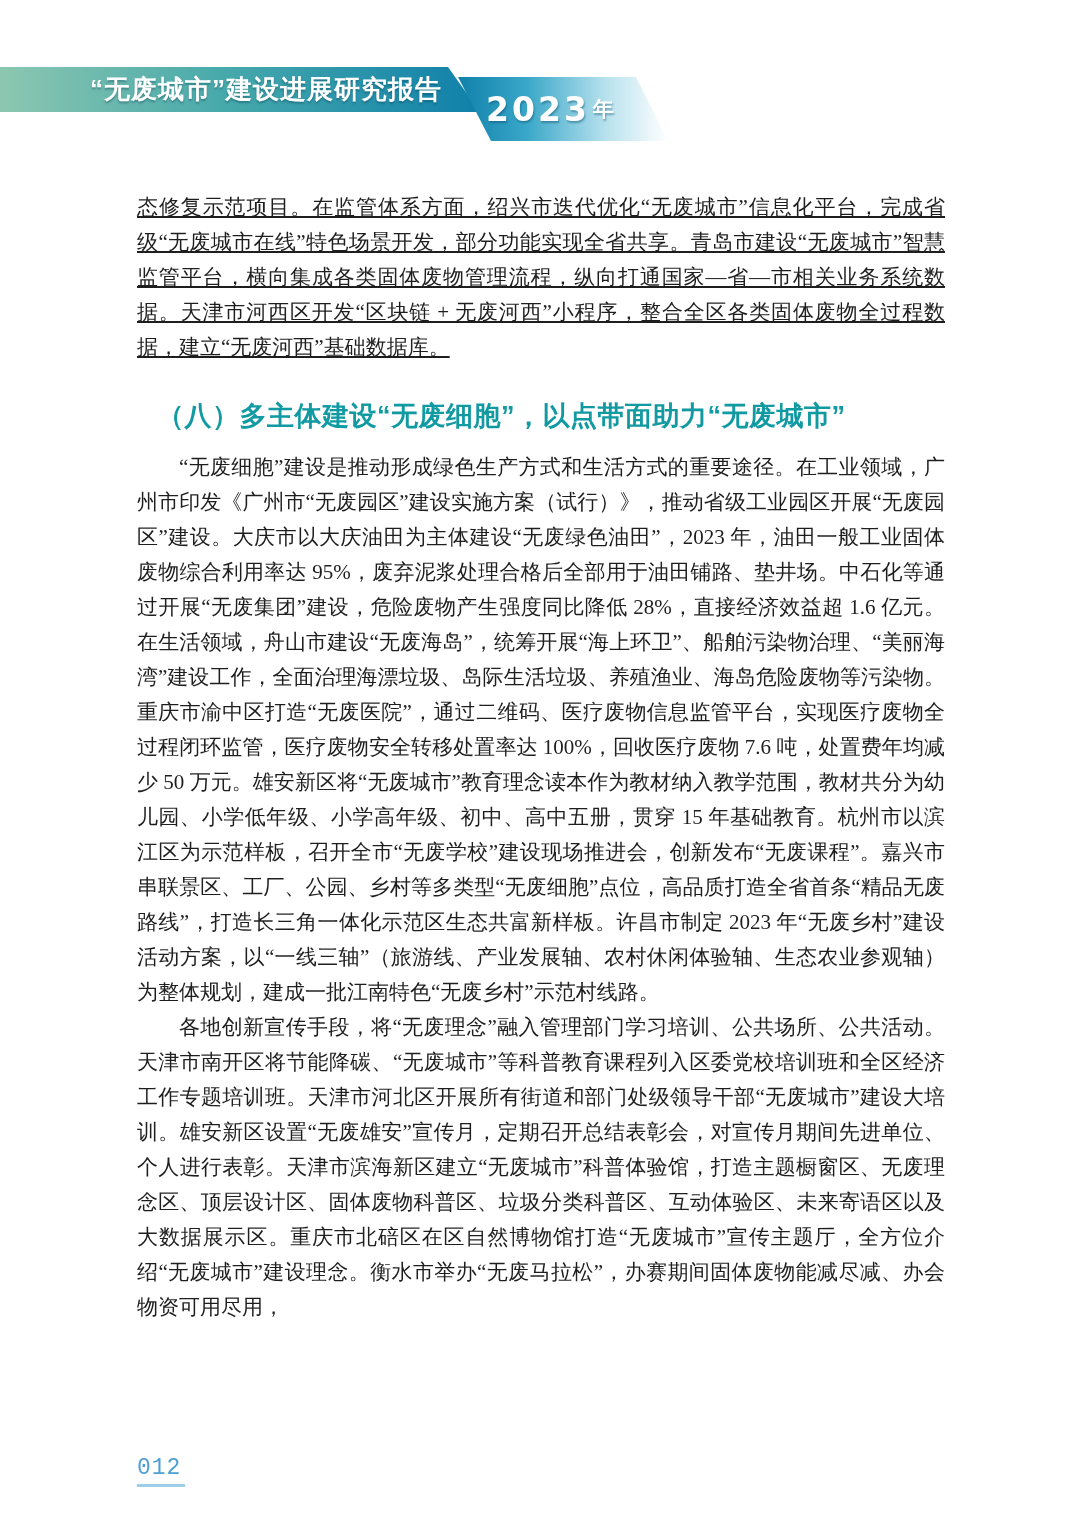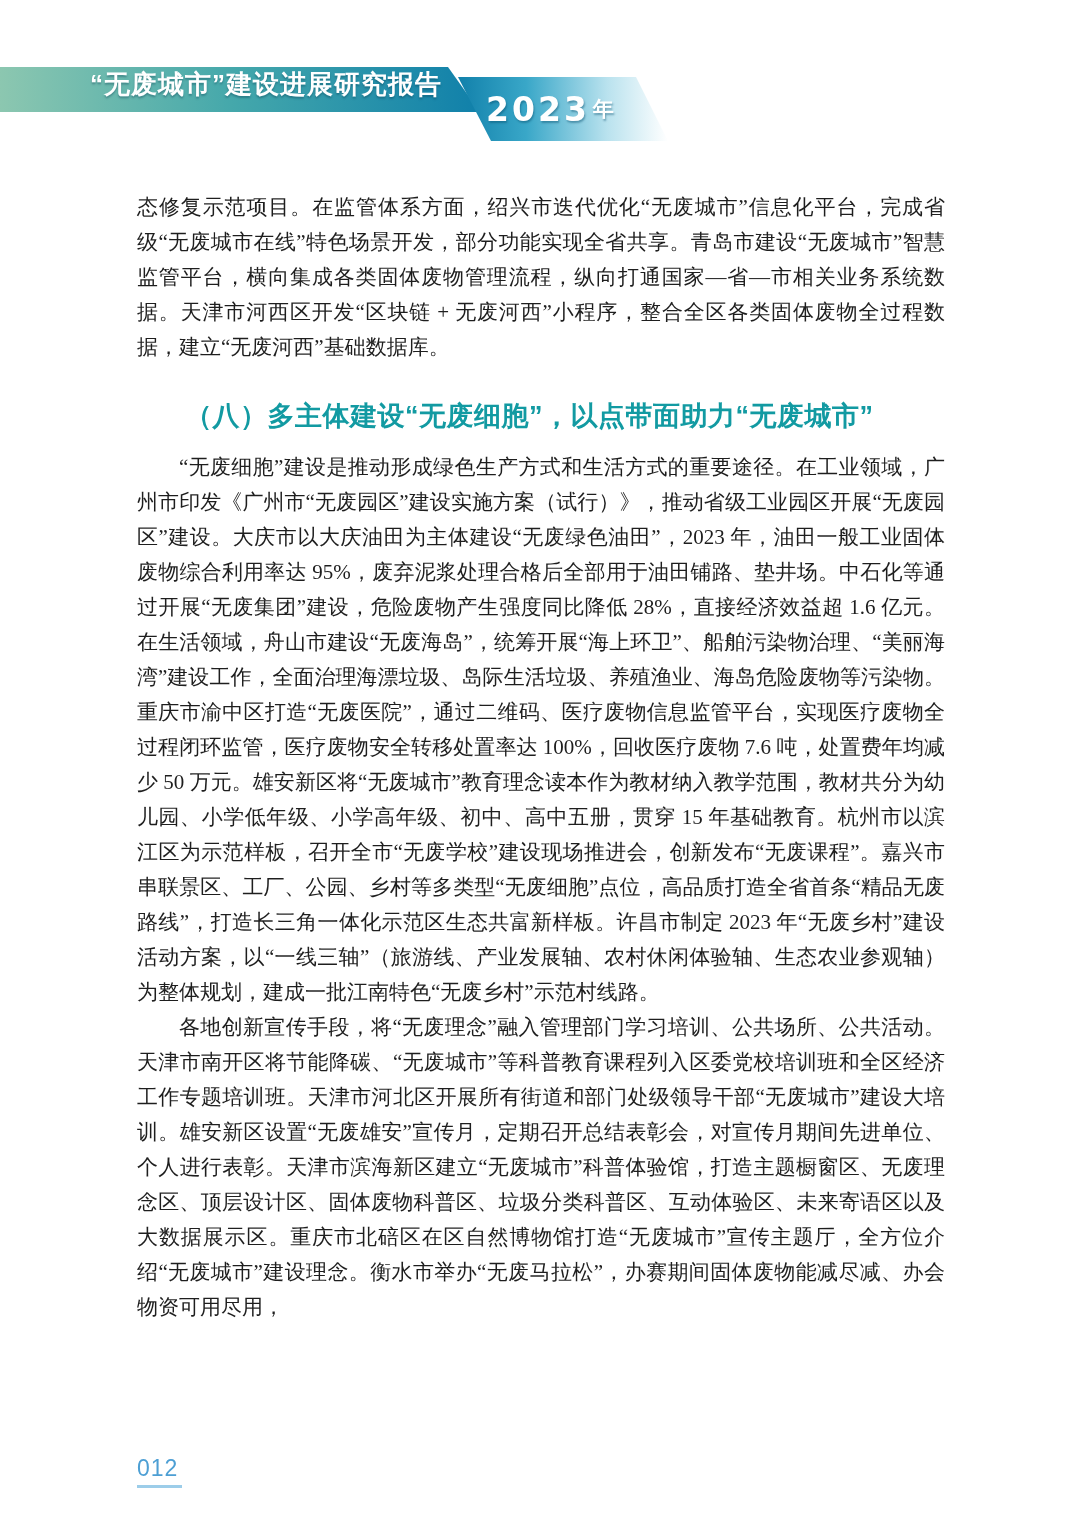--- a/index.html
+++ b/index.html
@@ -18,20 +18,21 @@
     top: 67px;
     left: 0;
     width: 480px;
     height: 45px;
     background: linear-gradient(90deg,
       var(--banner-green, #8cc7b0) 0%,
       var(--banner-teal, #45a8ab) 48%,
       var(--banner-blue, #1080aa) 100%);
     clip-path: polygon(0 0, 448px 0, 480px 100%, 0 100%);
     display: flex;
+    align-items: center;
     justify-content: flex-end;
     padding-right: 38px;
     box-sizing: border-box;
   }
   .banner-title {
     color: #ffffff;
     font-family: "Liberation Sans", "DejaVu Sans", sans-serif;
     font-weight: bold;
     font-size: 26px;
     letter-spacing: 1px;
@@ -82,37 +83,37 @@
     width: 808px;
   }
   .body-text {
     margin: 0;
     font-size: 21px;
     line-height: 35px;
     color: #1e1e1e;
     text-align: justify;
     text-indent: 2em;
   }
-  .body-text.no-indent { text-indent: 0; }
+  .body-text.no-indent { text-indent: 0; text-decoration: underline; }
   .section-heading {
-    margin: 31px 0 14px 48px;
+    margin: 31px 0 14px 20px;
     font-family: "Liberation Sans", "DejaVu Sans", sans-serif;
     font-size: 27px;
     font-weight: bold;
     line-height: 40px;
     color: var(--heading-teal, #129aa2);
     letter-spacing: 0.5px;
   }
 
   
   .page-number {
     position: absolute;
     left: 137px;
     top: 1455px;
-    font-family: Liberation Sans, sans-serif;
+    font-family: Liberation Mono, monospace;
     font-size: 23px;
     letter-spacing: 1px;
     color: var(--page-number-blue, #4d9fd4);
     border-bottom: 3px solid var(--page-number-underline, #9ccde9);
     padding: 0 4px 3px 0;
     display: inline-block;
   }
 </style>
 </head>
 <body>

